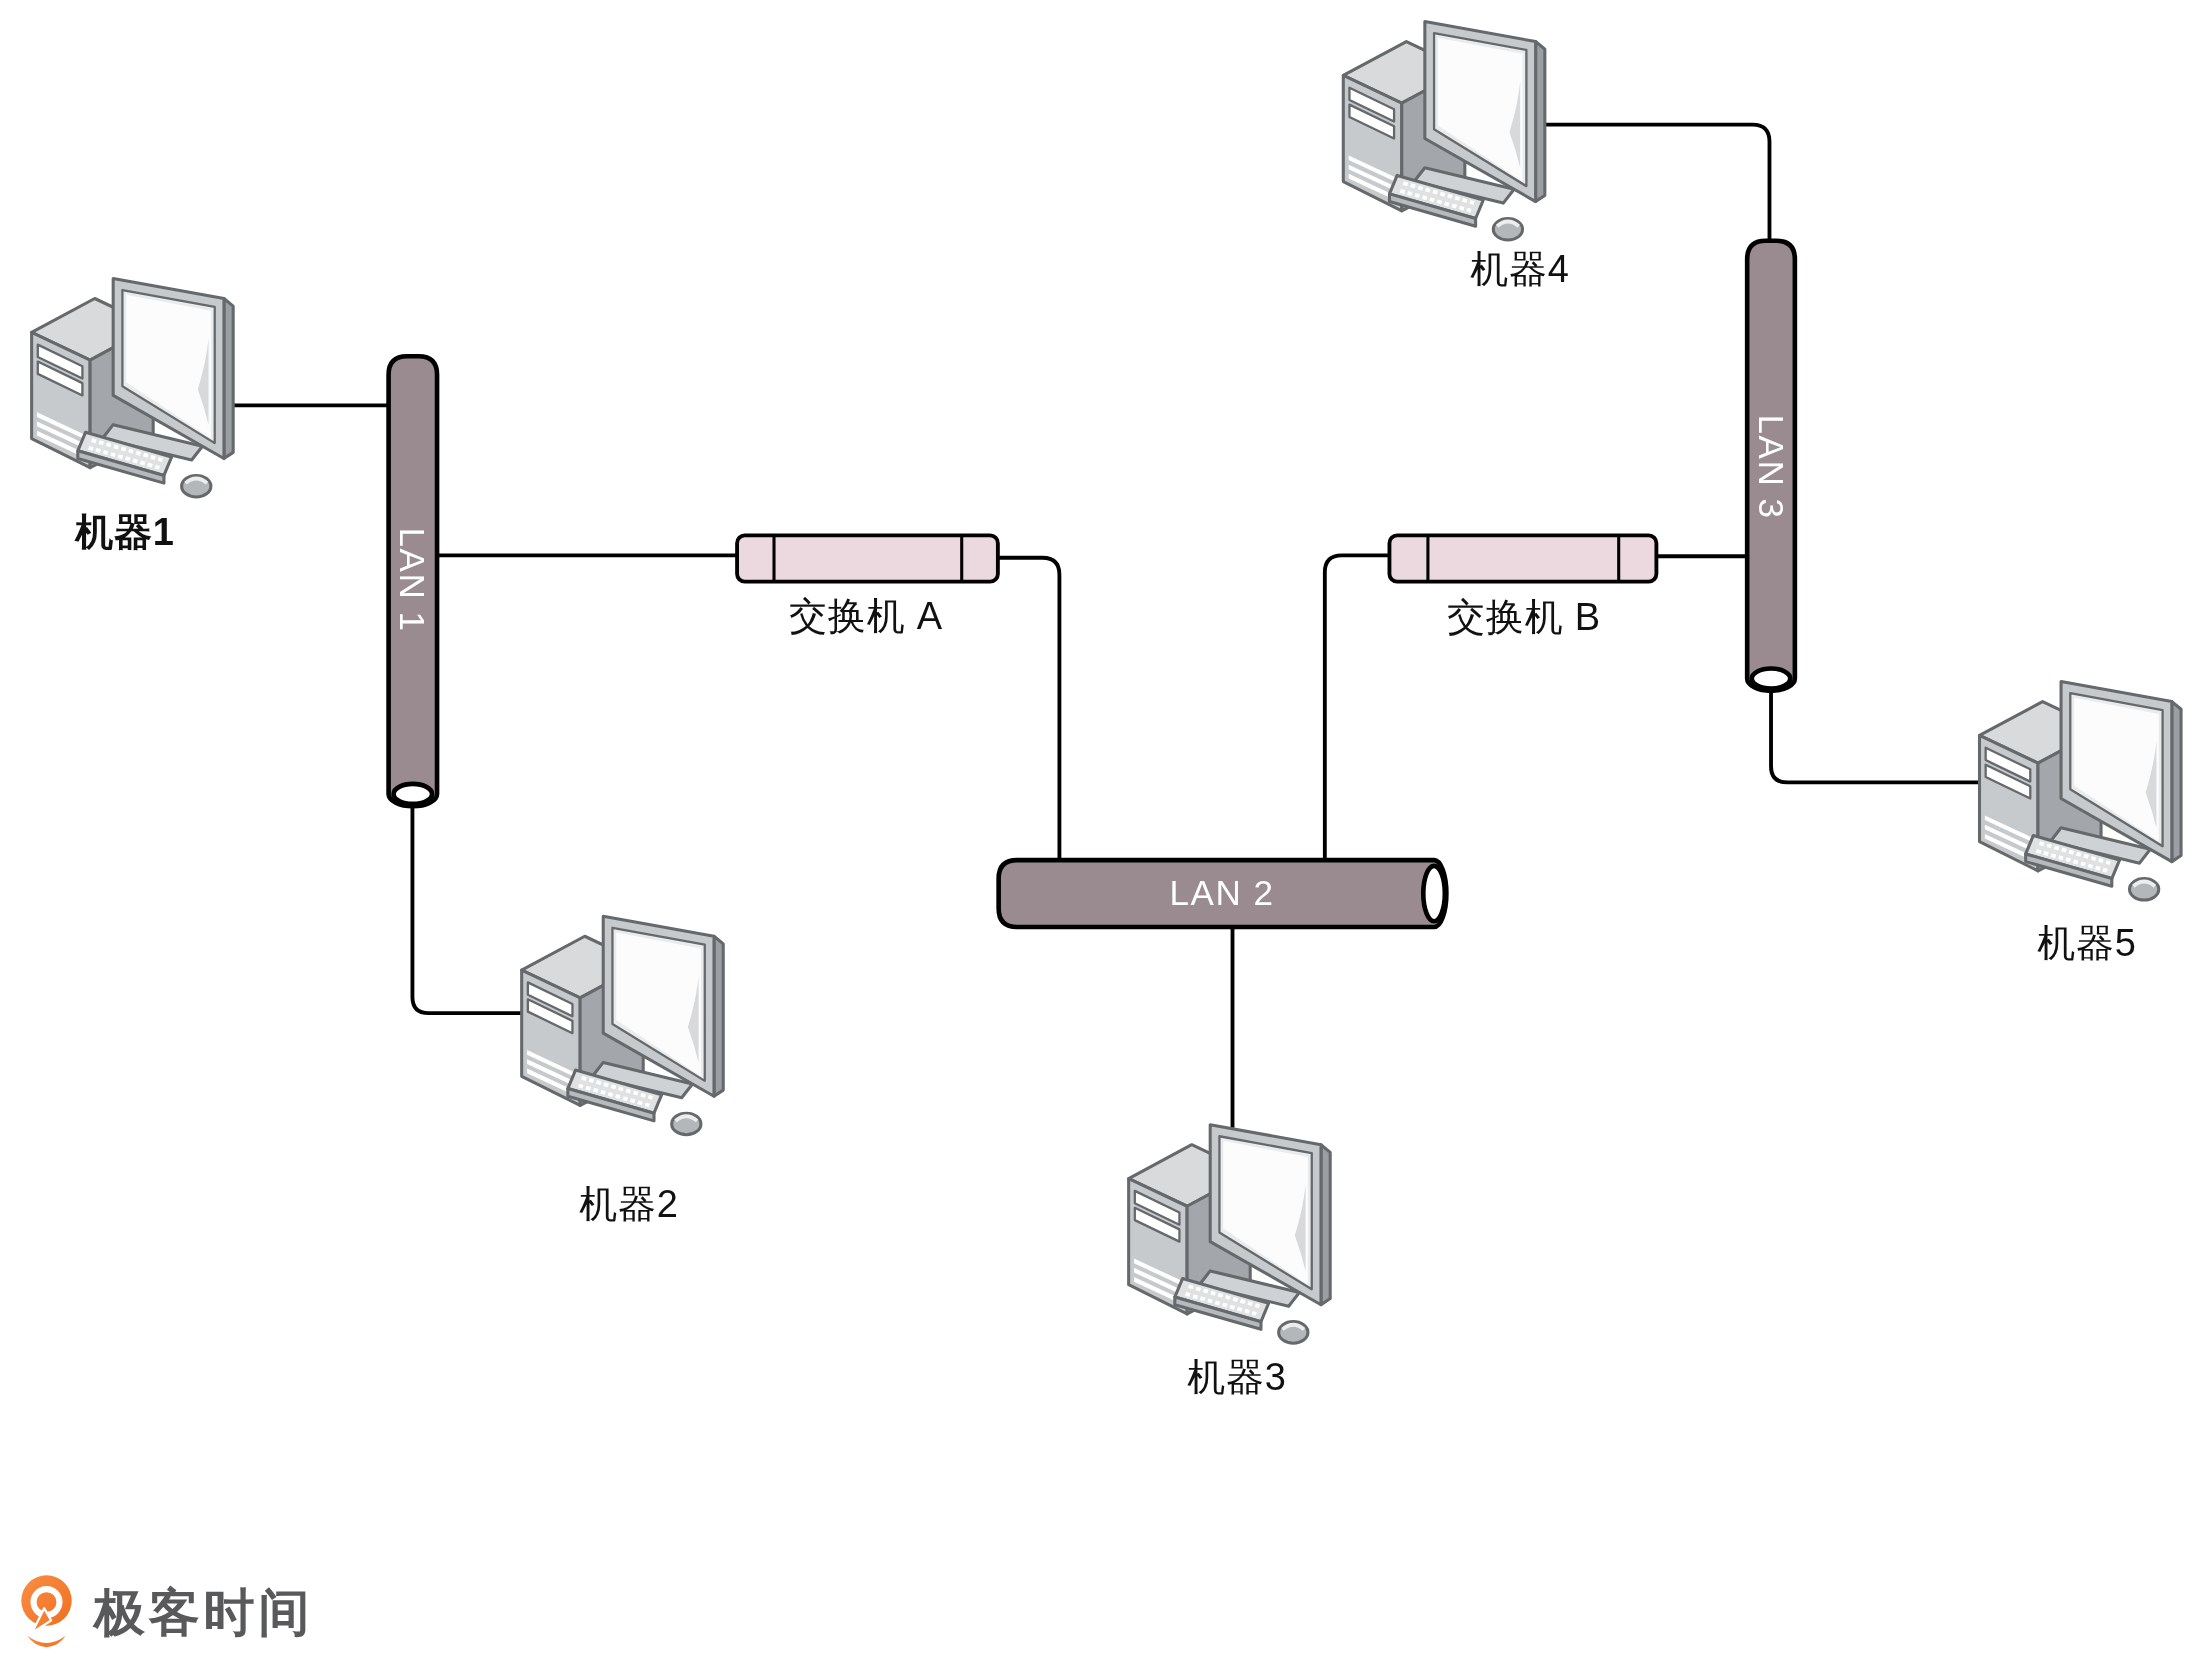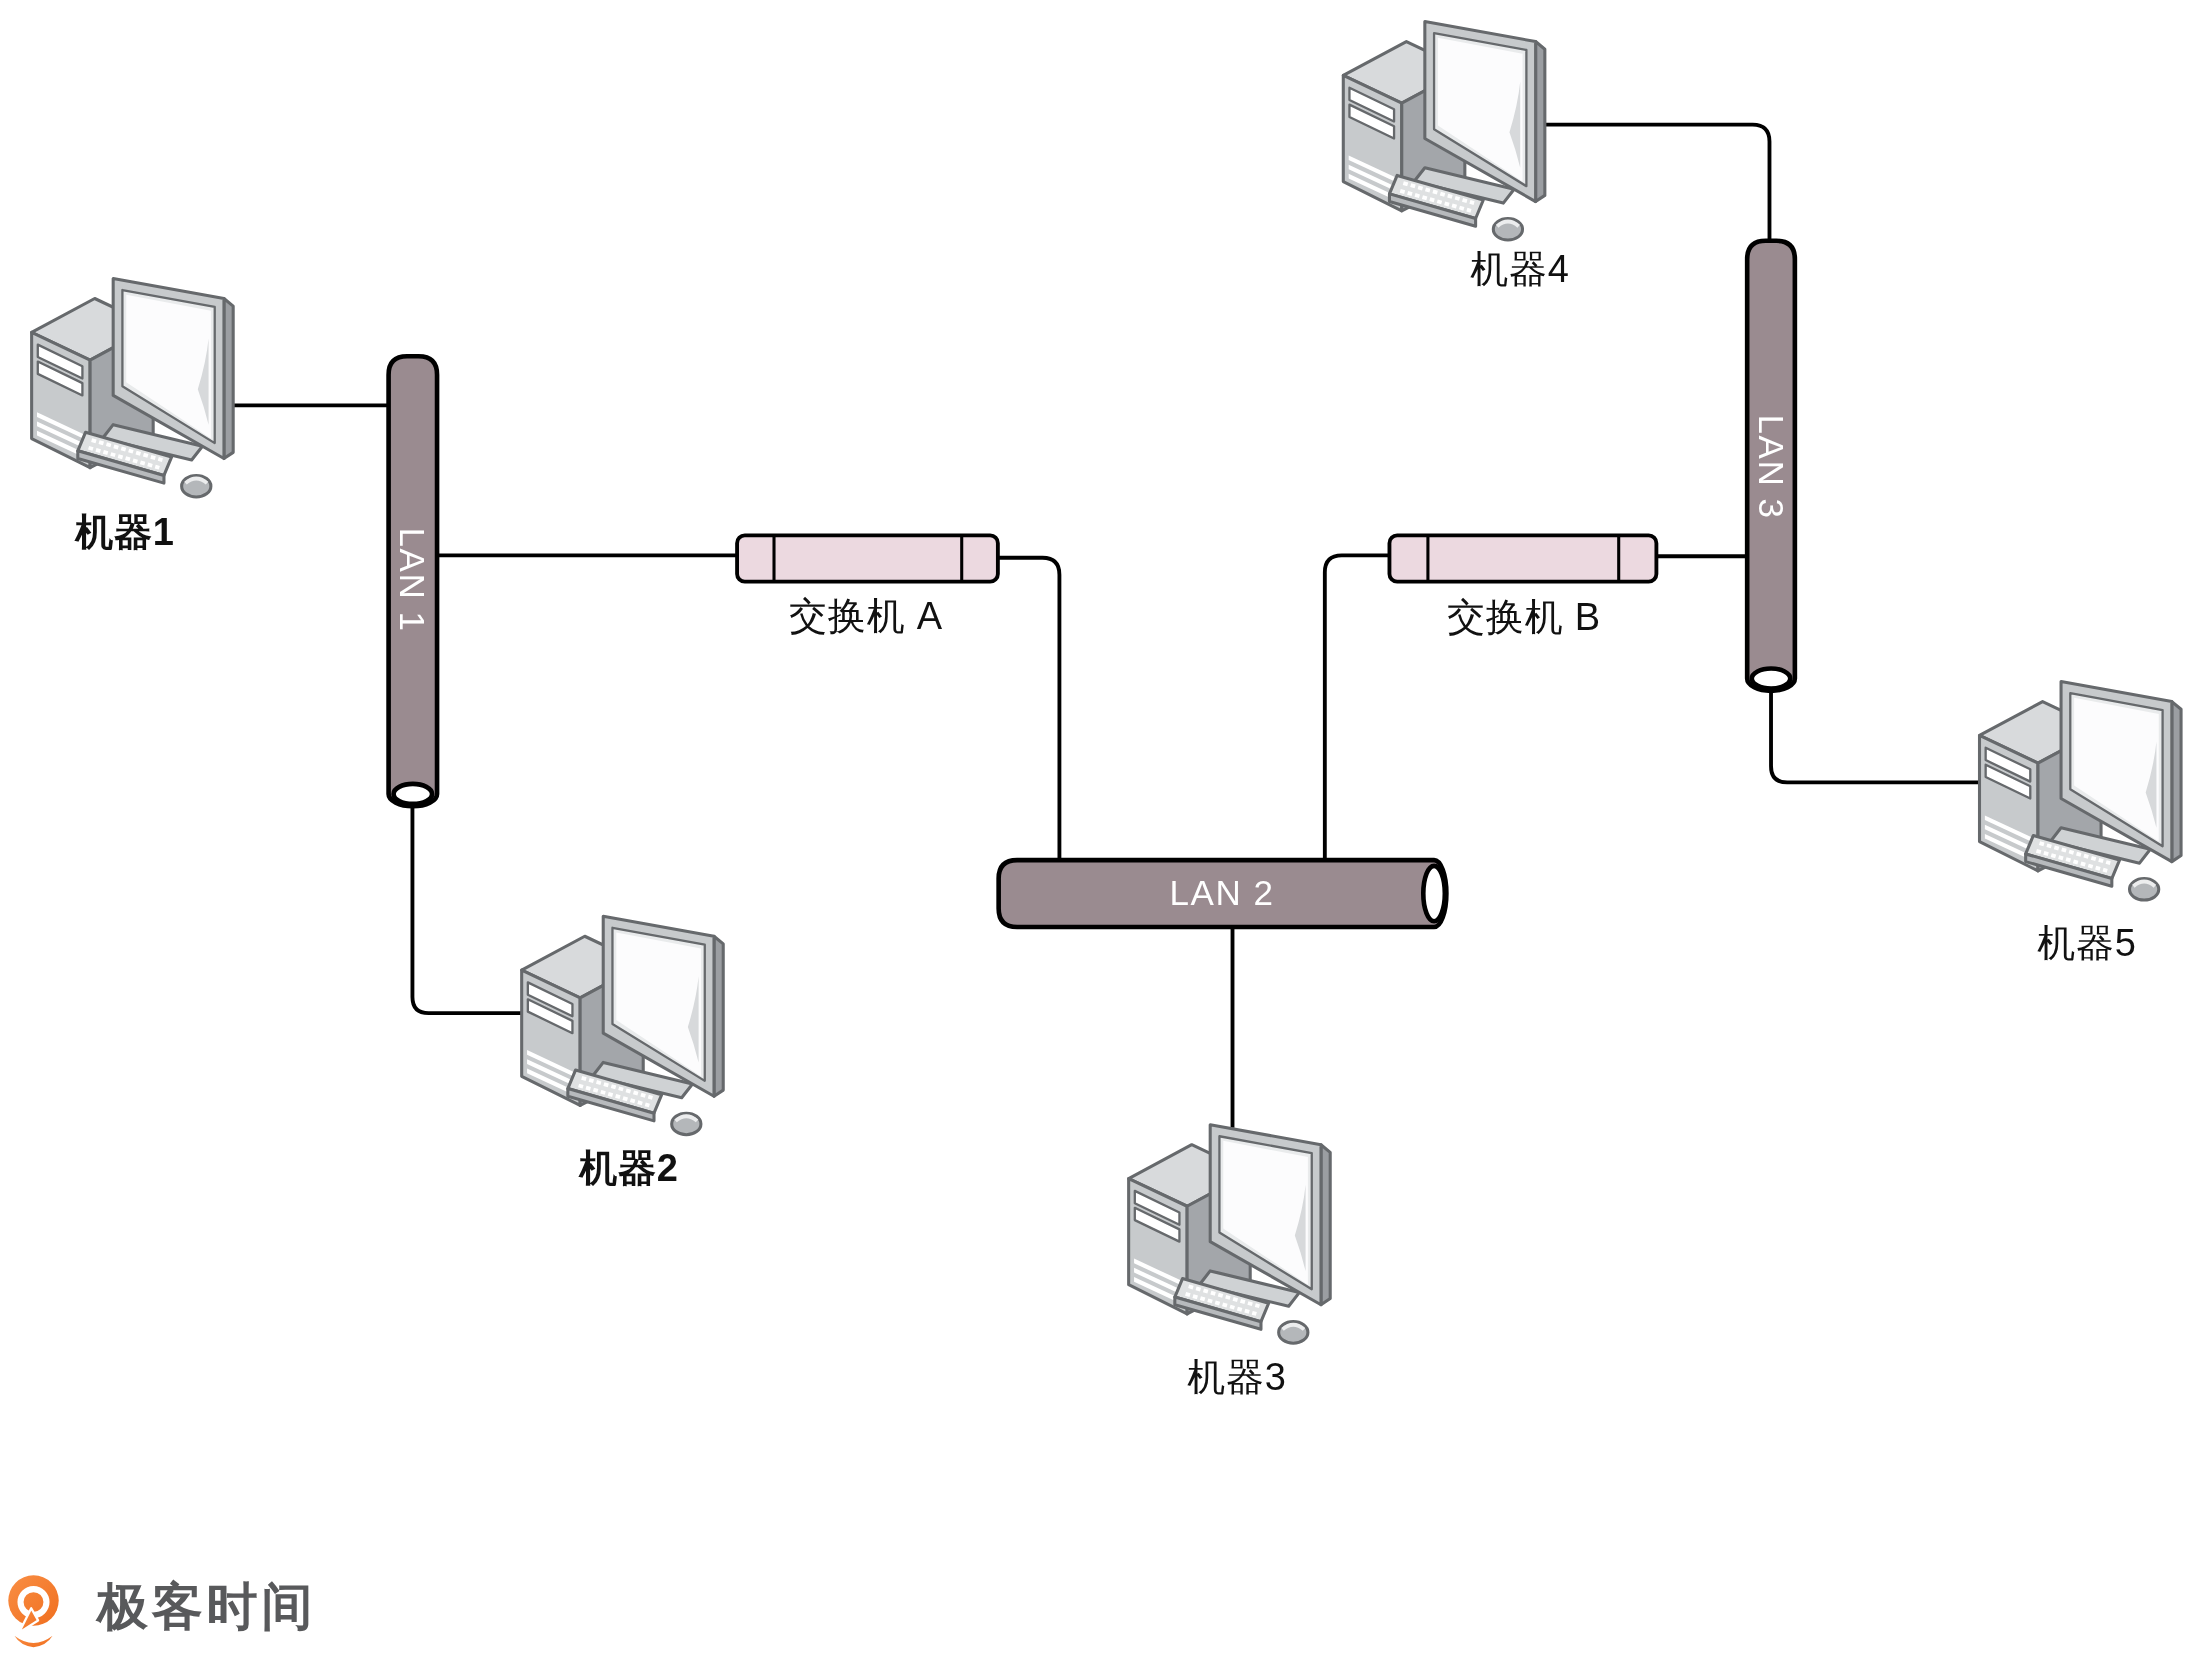--- a/index.html
+++ b/index.html
@@ -3,21 +3,21 @@
 <meta charset="utf-8">
 <style>
   html,body{margin:0;padding:0;background:#ffffff;}
   body{font-family:"Liberation Sans","DejaVu Sans",sans-serif;}
   .canvas{position:relative;width:2205px;height:1674px;background:#fff;overflow:hidden;}
   .diagram-svg{position:absolute;left:0;top:0;}
   .label{position:absolute;transform:translate(-50%,-50%);white-space:nowrap;
          color:var(--label-text,#111);font-size:38px;font-weight:500;letter-spacing:0.8px;}
   .lan-label{color:var(--lan-label-text,#fff);font-size:35px;font-weight:500;letter-spacing:1.5px;}
   .lan-label.vertical{transform:translate(-50%,-50%) rotate(90deg);}
-  .logo{position:absolute;left:6px;top:1573px;display:flex;align-items:flex-start;gap:36px;}
+  .logo{position:absolute;left:19px;top:1573px;display:flex;align-items:flex-end;gap:20px;}
   .logo-text{color:var(--logo-text,#58595b);font-size:51px;font-weight:600;letter-spacing:3.8px;}
 </style>
 </head>
 <body>
 
 <div class="canvas">
 
   <svg class="diagram-svg" width="2205" height="1674" viewBox="0 0 2866 2176">
     <defs>
       <symbol id="pc" viewBox="0 0 280 300">
@@ -110,21 +110,21 @@
   </svg>
 
   <div class="label lan-label vertical" style="left:412px;top:580px;">LAN 1</div>
   <div class="label lan-label" style="left:1222px;top:893px;">LAN 2</div>
   <div class="label lan-label vertical" style="left:1771px;top:467px;">LAN 3</div>
 
   <div class="label" style="left:866px;top:616px;">交换机 A</div>
   <div class="label" style="left:1524px;top:617px;">交换机 B</div>
 
   <div class="label" style="left:125px;top:532px;font-weight:bold;">机器1</div>
-  <div class="label" style="left:629px;top:1168px;font-weight:bold;">机器2</div>
+  <div class="label" style="left:629px;top:1204px;">机器2</div>
   <div class="label" style="left:1237px;top:1377px;">机器3</div>
   <div class="label" style="left:1520px;top:269px;">机器4</div>
   <div class="label" style="left:2087px;top:943px;">机器5</div>
 
   <div class="logo">
     <svg width="55" height="75" viewBox="0 0 72 98">
       <defs>
         <linearGradient id="lg" x1="0" y1="0" x2="1" y2="1">
           <stop offset="0" style="stop-color:var(--logo-orange-light,#f98e44)"></stop>
           <stop offset="1" style="stop-color:var(--logo-orange,#f06f1f)"></stop>

